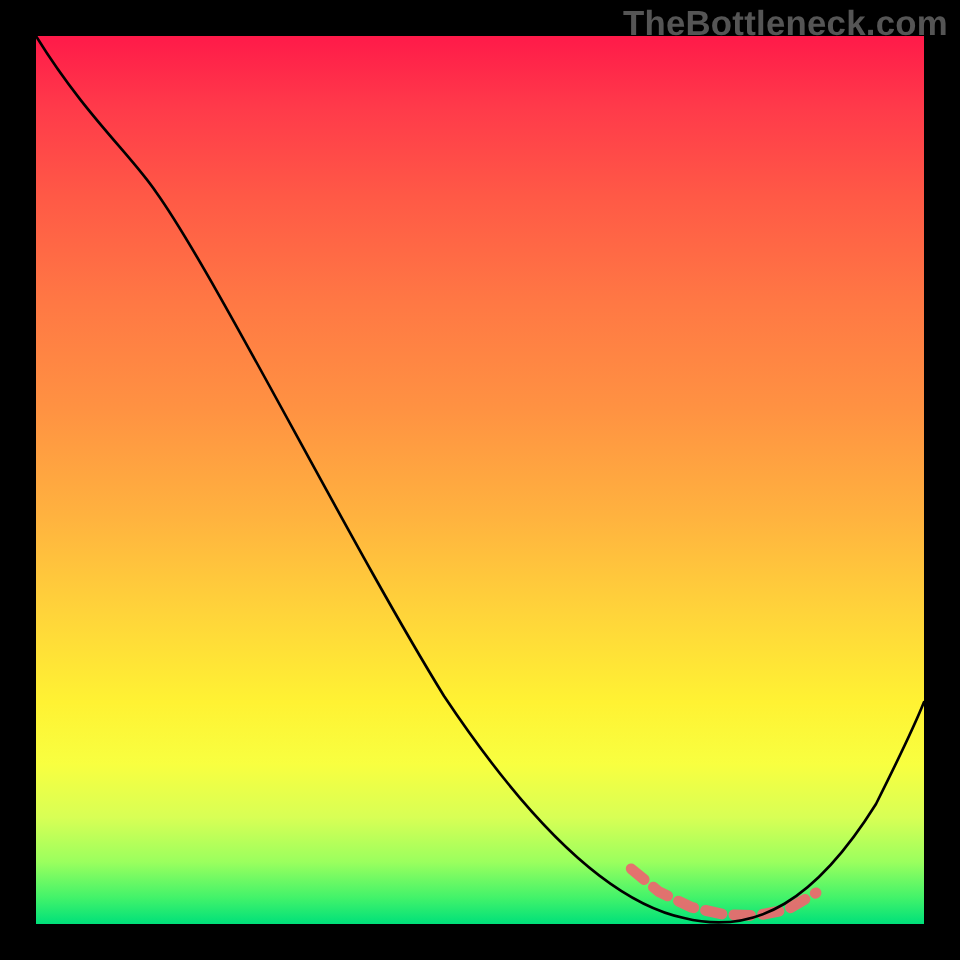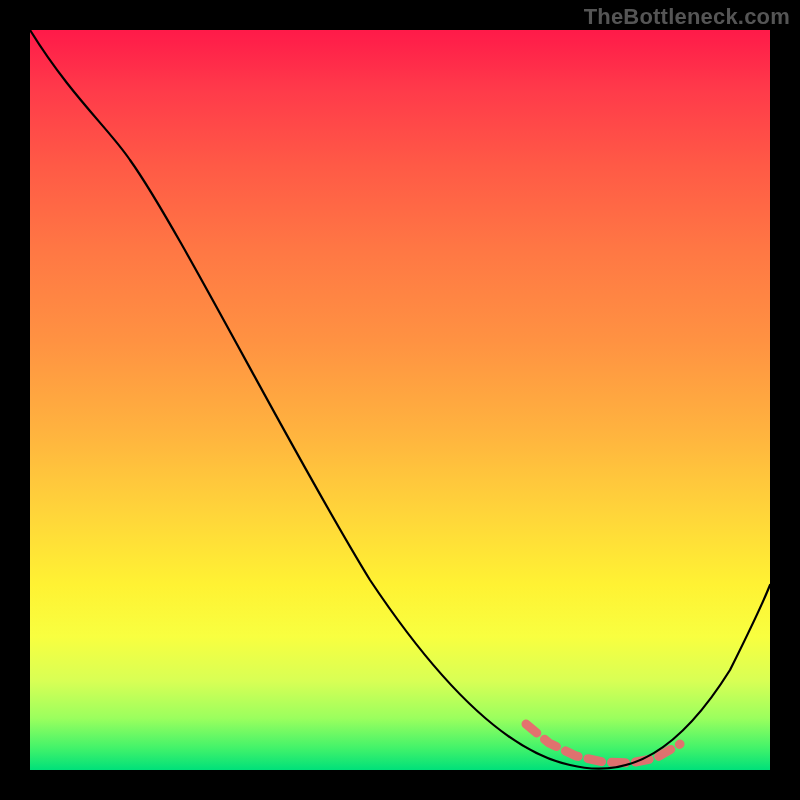--- a/index.html
+++ b/index.html
@@ -14,21 +14,21 @@
   .wrap {
     position: relative;
     width: 800px;
     height: 800px;
     background: #000;
   }
   .watermark {
     position: absolute;
     top: 4px;
     right: 10px;
-    font-size: 22px;
+    font-size: 29px;
     font-weight: 600;
     color: #555;
     letter-spacing: 0.2px;
   }
   .plot {
     position: absolute;
     left: 30px;
     top: 30px;
     width: 740px;
     height: 740px;

